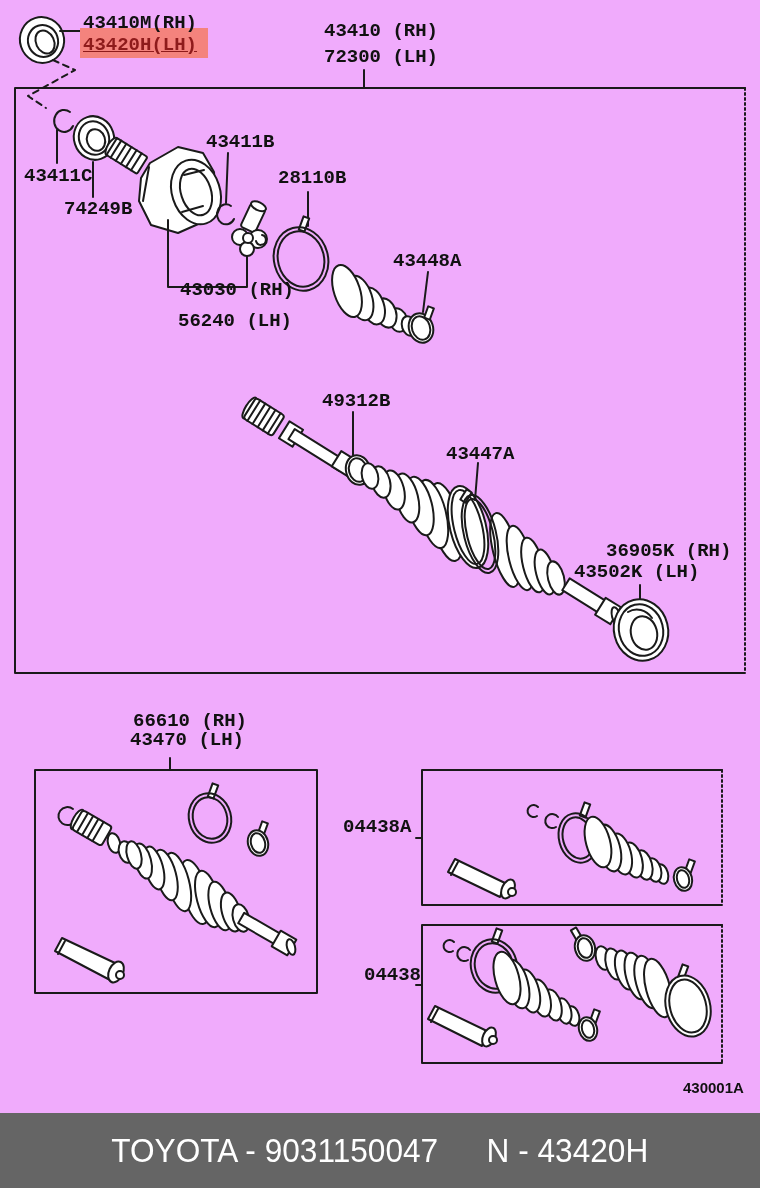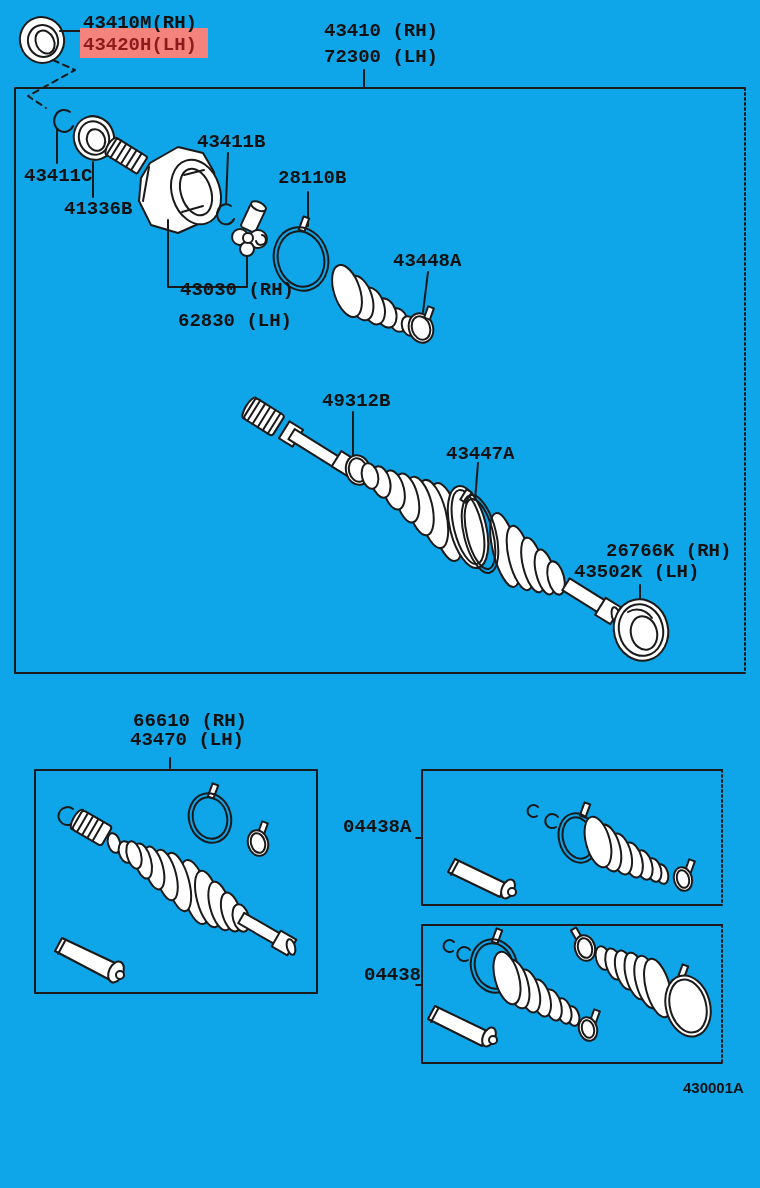--- a/index.html
+++ b/index.html
@@ -1,25 +1,25 @@
 <!DOCTYPE html>
 <html style="--color-highlight-bg: #f4837d; --color-highlight-text: #8e1b1b; --color-line: #1a1a1a; --color-footer-bg: #656565; --color-footer-text: #ffffff;"><head>
 <meta charset="utf-8">
 <style>
   html,body{margin:0;padding:0;background:#e8e8e8;}
-  .page{position:relative;width:760px;height:1188px;background:#0ea5e9;overflow:hidden;
+  .page{position:relative;width:760px;height:1188px;background:#f0abfc;overflow:hidden;
         font-family:"Liberation Sans",sans-serif;}
   svg.art{position:absolute;left:0;top:0;}
   svg.art path,svg.art ellipse,svg.art rect,svg.art line,svg.art circle{
       stroke:var(--color-line,#1a1a1a);stroke-width:2;stroke-linecap:round;stroke-linejoin:round;}
   .fw{fill:#ffffff;} .fn{fill:none;}
   .thin{stroke-width:1.3;} .dash{stroke-dasharray:6 5;fill:none;} .dot{stroke-dasharray:2 3;stroke-width:1.7;}
   .lbl{position:absolute;font:bold 19px "Liberation Mono",monospace;color:#111;
        white-space:nowrap;line-height:21px;letter-spacing:0;}
-  .lbl.red{color:var(--color-highlight-text,#8e1b1b);}
+  .lbl.red{color:var(--color-highlight-text,#8e1b1b);text-decoration:underline;}
   .hl{position:absolute;left:80px;top:28px;width:128px;height:30px;
       background:var(--color-highlight-bg,#f4837d);}
   .code{position:absolute;font:bold 15px "Liberation Sans",sans-serif;color:#111;white-space:nowrap;}
   .footer{position:absolute;left:0;top:1113px;width:760px;height:75px;
           background:var(--color-footer-bg,#656565);display:flex;align-items:center;justify-content:center;}
   .footer-inner{display:flex;gap:52px;transform:scaleX(.93);color:var(--color-footer-text,#fff);
           font:400 34px "Liberation Sans",sans-serif;letter-spacing:0;white-space:nowrap;}
 </style>
 </head>
 <body>
@@ -311,36 +311,42 @@
   </svg>
 
   <div class="hl"></div>
   <div class="lbl" style="left:83px;top:13px">43410M(RH)</div>
   <div class="lbl red" style="left:83px;top:35px">43420H(LH)</div>
 
   <div class="lbl" style="left:324px;top:21px">43410 (RH)</div>
   <div class="lbl" style="left:324px;top:47px">72300 (LH)</div>
 
   <div class="lbl" style="left:24px;top:166px">43411C</div>
-  <div class="lbl" style="left:64px;top:199px">41336B</div>
-  <div class="lbl" style="left:197px;top:132px">43411B</div>
+  <div class="lbl" style="left:64px;top:199px">74249B</div>
+  <div class="lbl" style="left:206px;top:132px">43411B</div>
   <div class="lbl" style="left:278px;top:168px">28110B</div>
 
   <div class="lbl" style="left:180px;top:280px">43030 (RH)</div>
-  <div class="lbl" style="left:178px;top:311px">62830 (LH)</div>
+  <div class="lbl" style="left:178px;top:311px">56240 (LH)</div>
 
   <div class="lbl" style="left:393px;top:251px">43448A</div>
   <div class="lbl" style="left:322px;top:391px">49312B</div>
   <div class="lbl" style="left:446px;top:444px">43447A</div>
 
-  <div class="lbl" style="left:606px;top:541px">26766K (RH)</div>
+  <div class="lbl" style="left:606px;top:541px">36905K (RH)</div>
   <div class="lbl" style="left:574px;top:562px">43502K (LH)</div>
 
   <div class="lbl" style="left:133px;top:711px">66610 (RH)</div>
   <div class="lbl" style="left:130px;top:730px">43470 (LH)</div>
 
   <div class="lbl" style="left:343px;top:817px">04438A</div>
   <div class="lbl" style="left:364px;top:965px">04438</div>
 
   <div class="code" style="left:683px;top:1079px">430001A</div>
 
+  <div class="footer">
+    <div class="footer-inner">
+      <span>TOYOTA - 9031150047</span>
+      <span>N - 43420H</span>
+    </div>
+  </div>
 
 </div>
 
 </body></html>

